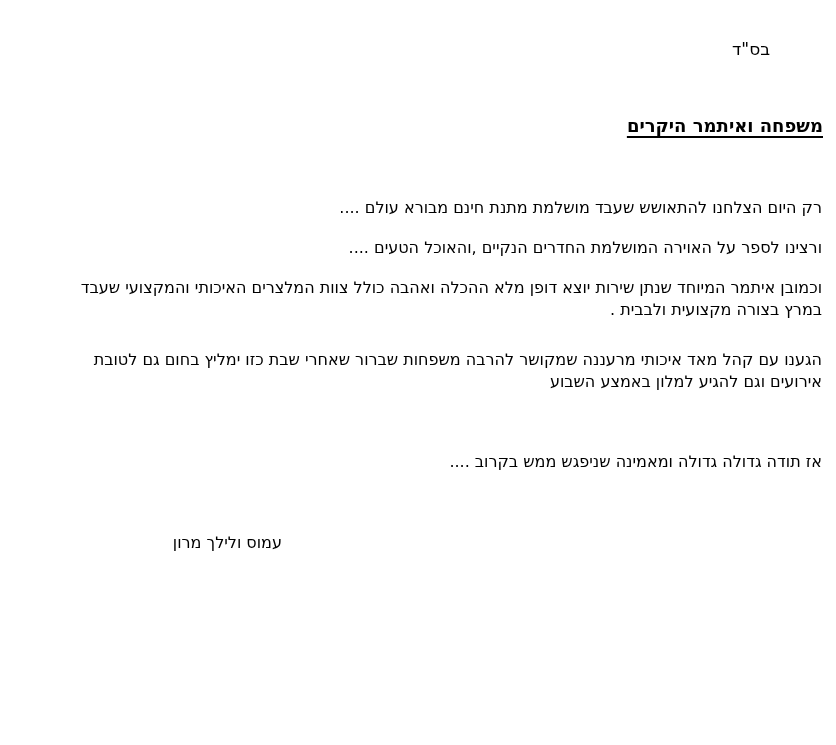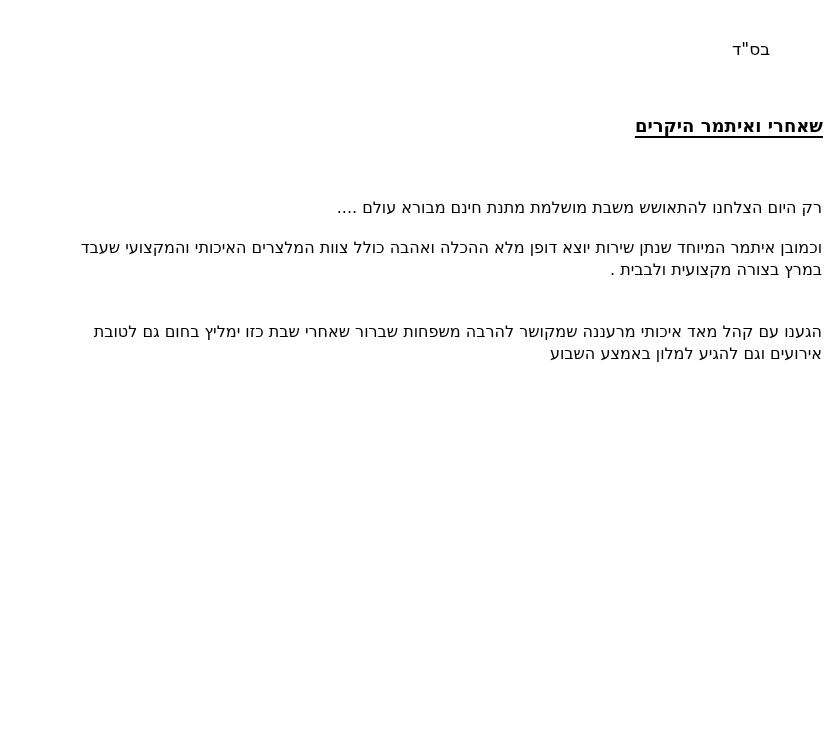--- a/index.html
+++ b/index.html
@@ -43,41 +43,44 @@
     top: 197px;
     right: 14px;
     width: 760px;
     text-align: right;
     font-size: 16px;
     line-height: 22px;
   }
   .body-block p {
     margin: 0 0 18px 0;
   }
-  .body-block p.para-5 { margin-bottom: 40px; text-align: right; }
+  .body-block p.para-5 { margin-bottom: 28px; text-align: right; }
   .body-block p.para-6 { margin-bottom: 58px; }
   .body-block p.para-7 { margin-bottom: 59px; }
   .closing {
     margin: 0 547px 17px 0 !important;
     white-space: nowrap;
   }
   .signature {
     margin: 0 540px 0 0 !important;
     white-space: nowrap;
   }
 </style>
 </head>
 <body>
 
 <div class="page">
 
   <div class="bsd">בס"ד</div>
 
-  <h1 class="heading">שאחרי ואיתמר היקרים</h1>
+  <h1 class="heading">משפחה ואיתמר היקרים</h1>
 
   <div class="body-block">
-    <p class="para-0">רק היום הצלחנו להתאושש משבת מושלמת מתנת חינם מבורא עולם ....</p>
+    <p class="para-0">רק היום הצלחנו להתאושש שעבד מושלמת מתנת חינם מבורא עולם ....</p>
+    <p class="para-2">ורצינו לספר על האוירה המושלמת החדרים הנקיים ,והאוכל הטעים ....</p>
     <p class="para-5">וכמובן איתמר המיוחד שנתן שירות יוצא דופן מלא ההכלה ואהבה כולל צוות המלצרים האיכותי והמקצועי שעבד במרץ בצורה מקצועית ולבבית .</p>
     <p class="para-6">הגענו עם קהל מאד איכותי מרעננה שמקושר להרבה משפחות שברור שאחרי שבת כזו ימליץ בחום גם לטובת אירועים וגם להגיע למלון באמצע השבוע</p>
+    <p class="para-7">אז תודה גדולה גדולה ומאמינה שניפגש ממש בקרוב ....</p>
 
+    <p class="signature">עמוס ולילך מרון</p>
   </div>
 
 </div>
 
 </body></html>

